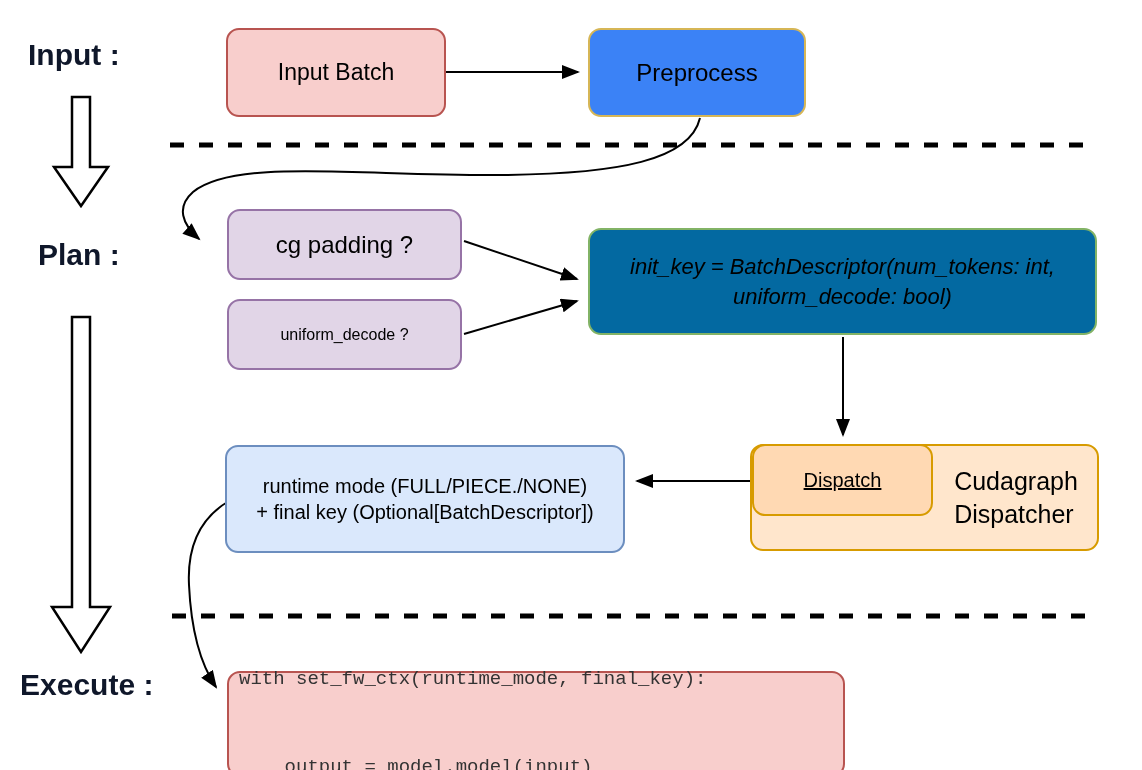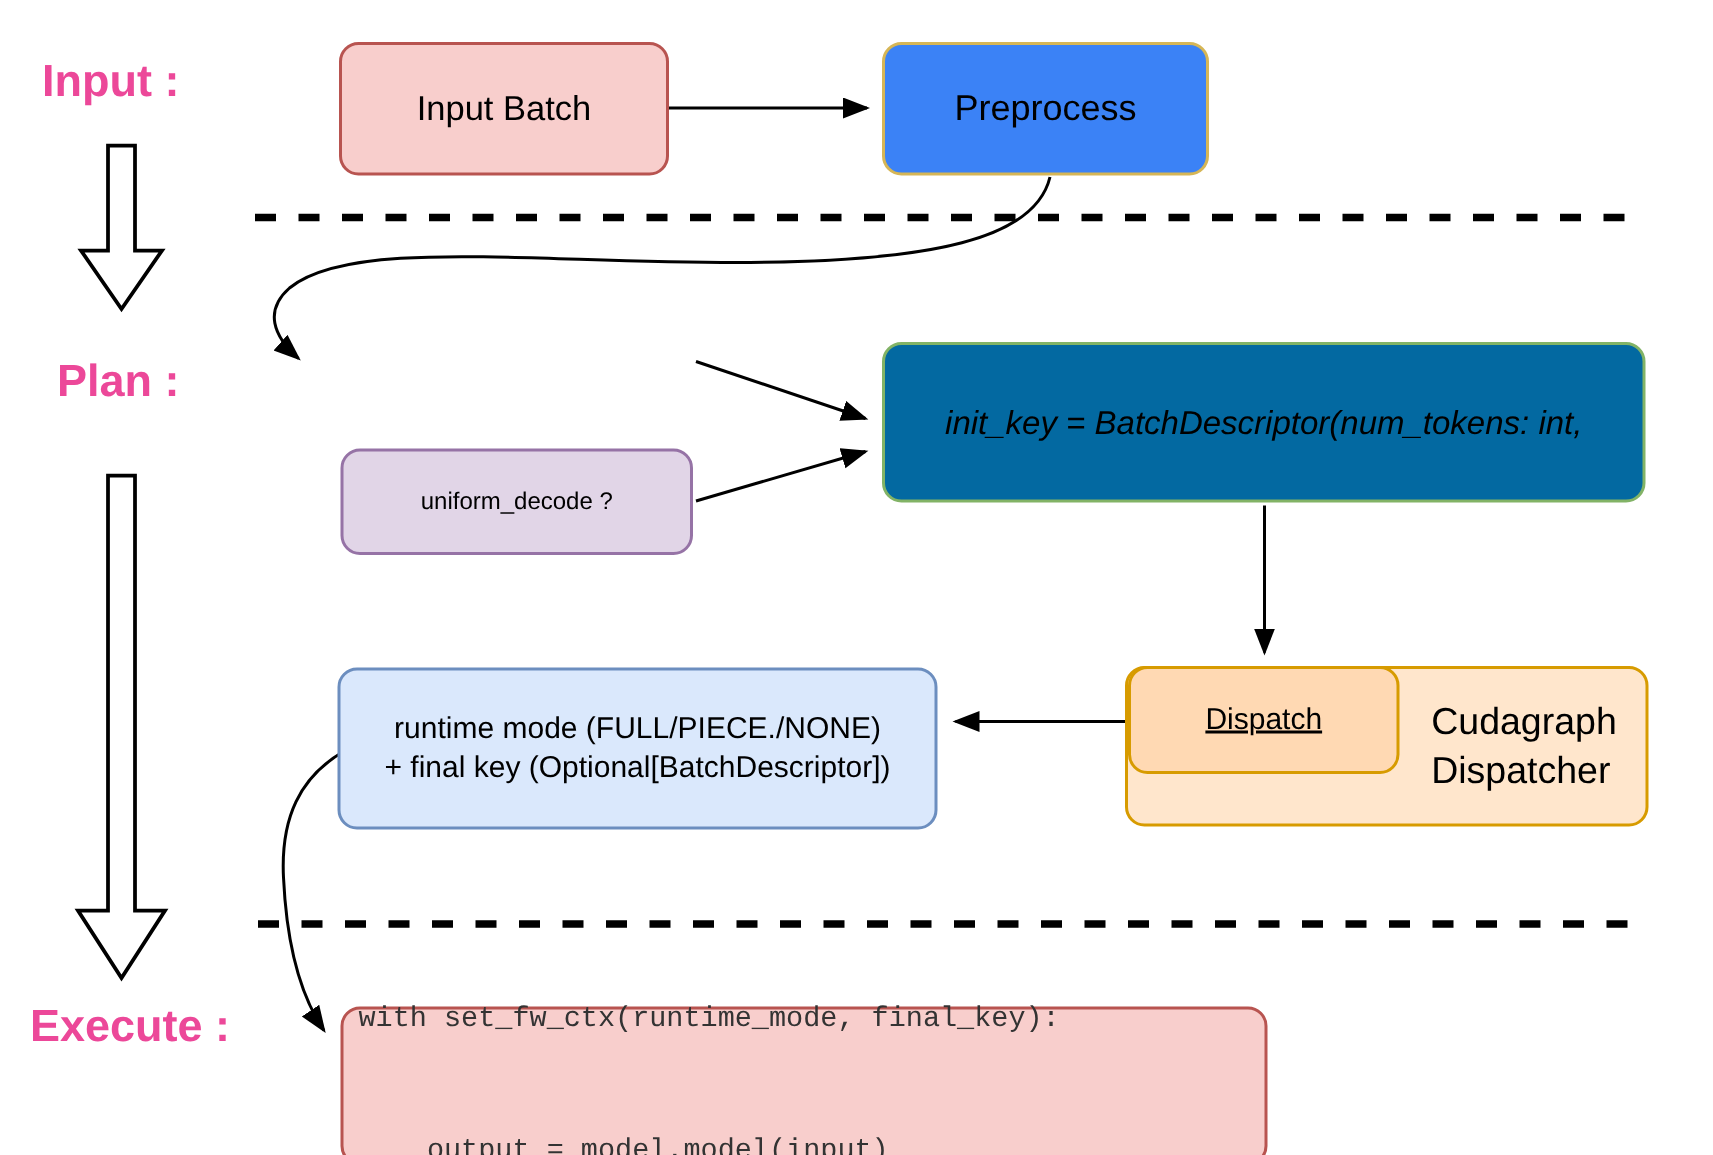--- a/index.html
+++ b/index.html
@@ -9,21 +9,21 @@
     background:#ffffff;
     font-family:"Liberation Sans", sans-serif;
     color:#000000;
     overflow:hidden;
   }
   #wires{position:absolute;left:0;top:0;width:1142px;height:770px;}
   .section-label{
     position:absolute;
     font-weight:700;
     font-size:30px;
-    color:#ec4899;
+    color:#0f172a;
     white-space:nowrap;
   }
   .node{
     position:absolute;
     border-radius:13px;
     border:2px solid #000;
     display:flex;
     align-items:center;
     justify-content:center;
     text-align:center;
@@ -101,28 +101,32 @@
   <div class="section-label" id="label-execute">Execute :</div>
 
   <div class="node red" id="node-input-batch">
     <div class="inner">Input Batch</div>
   </div>
 
   <div class="node yellow" id="node-preprocess">
     <div class="inner">Preprocess</div>
   </div>
 
+  <div class="node purple" id="node-cg-padding">
+    <div class="inner">cg padding ?</div>
+  </div>
 
   <div class="node purple" id="node-uniform-decode">
     <div class="inner">uniform_decode ?</div>
   </div>
 
   <div class="node green" id="node-init-key">
     <div class="inner">
       <div>init_key = BatchDescriptor(num_tokens: int,</div>
+      <div>uniform_decode: bool)</div>
     </div>
   </div>
 
   <div class="node blue" id="node-runtime-mode">
     <div class="inner">
       <div>runtime mode (FULL/PIECE./NONE)</div>
       <div>+ final key (Optional[BatchDescriptor])</div>
     </div>
   </div>
 

